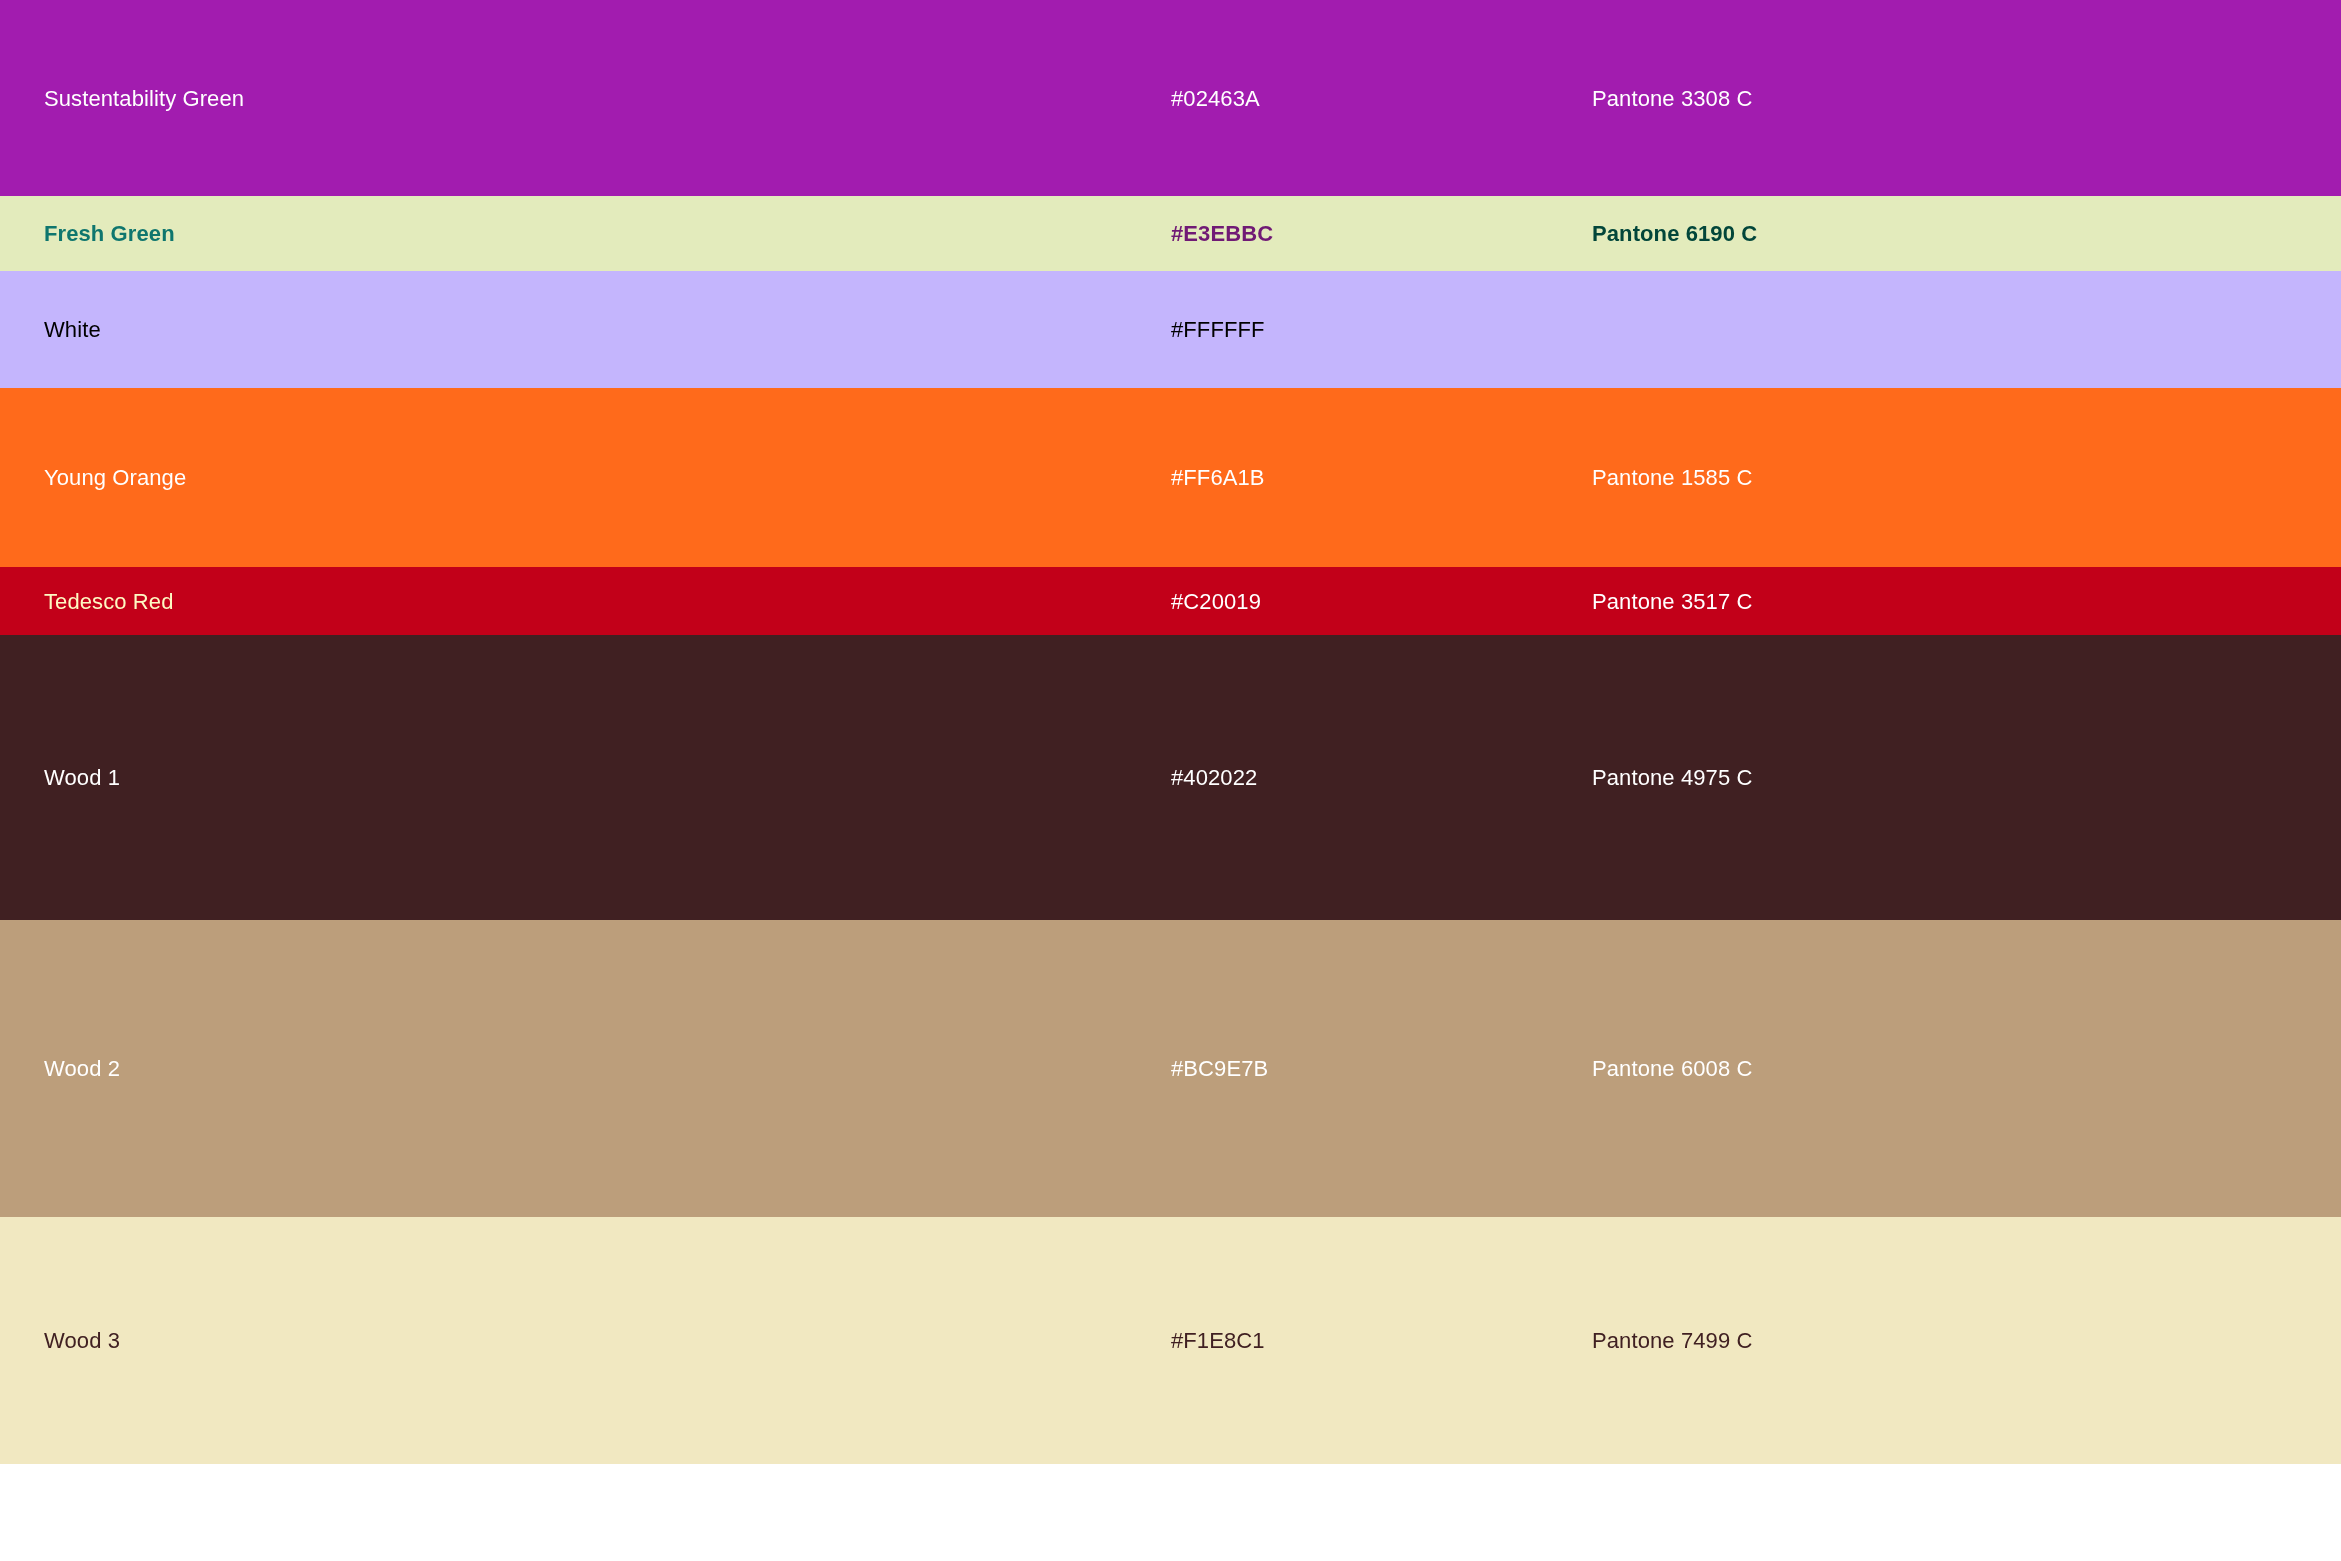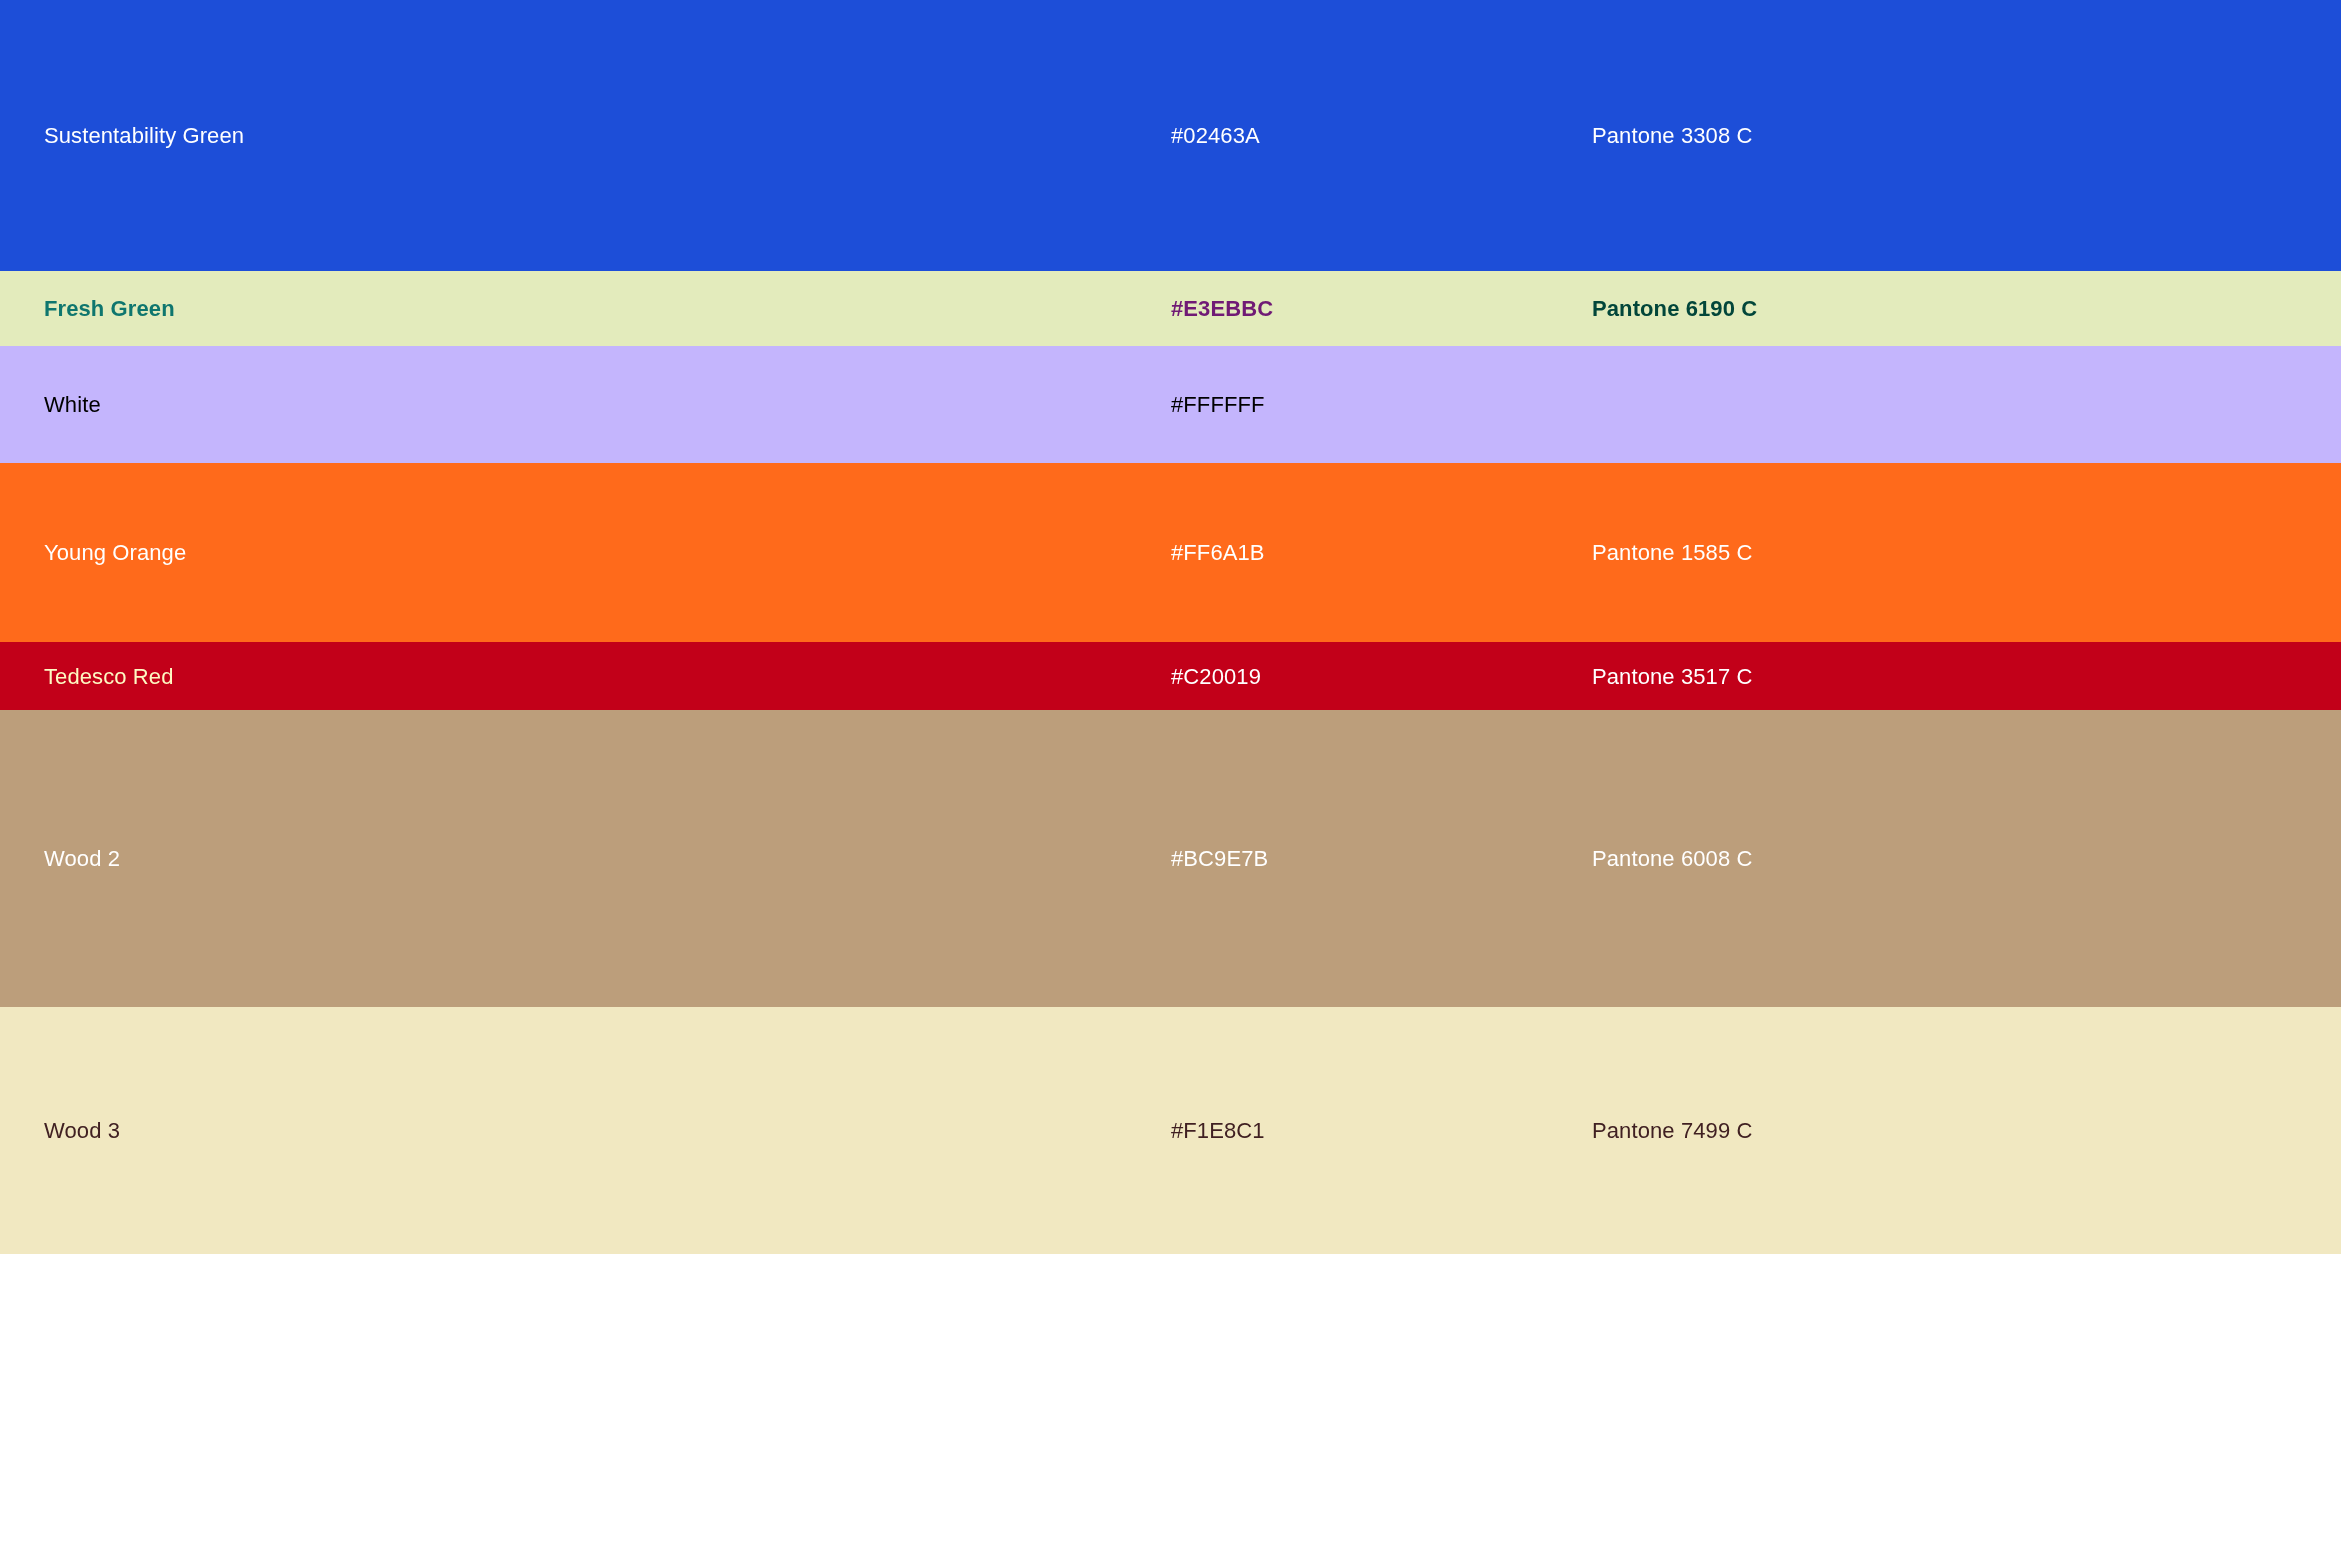--- a/index.html
+++ b/index.html
@@ -66,21 +66,21 @@
     line-height: 1;
   }
 
   .w-regular { font-weight: 400; }
   .w-bold    { font-weight: 700; }
 </style>
 </head>
 <body>
 
 <div id="palette">
-    <div class="swatch-row" style="background: #1d4ed8; height: 271px;">
+    <div class="swatch-row" style="background: #a21caf; height: 196px;">
       <div class="row-inner">
         <span class="col-name w-regular" style="color: rgb(255, 255, 255);">Sustentability Green</span>
         <span class="col-hex w-regular" style="color: rgb(255, 255, 255);">#02463A</span>
         <span class="col-pantone w-regular" style="color: rgb(255, 255, 255);">Pantone 3308 C</span>
       </div>
     </div>
     <div class="swatch-row" style="background: rgb(227, 235, 188); height: 75px;">
       <div class="row-inner">
         <span class="col-name w-bold" style="color: #0f766e;">Fresh Green</span>
         <span class="col-hex w-bold" style="color: #701a75;">#E3EBBC</span>
@@ -101,20 +101,27 @@
         <span class="col-pantone w-regular" style="color: rgb(255, 255, 255);">Pantone 1585 C</span>
       </div>
     </div>
     <div class="swatch-row" style="background: rgb(194, 0, 25); height: 68px;">
       <div class="row-inner">
         <span class="col-name w-regular" style="color: #fef9c3;">Tedesco Red</span>
         <span class="col-hex w-regular" style="color: rgb(255, 255, 255);">#C20019</span>
         <span class="col-pantone w-regular" style="color: rgb(255, 255, 255);">Pantone 3517 C</span>
       </div>
     </div>
+    <div class="swatch-row" style="background: rgb(64, 32, 34); height: 285px;">
+      <div class="row-inner">
+        <span class="col-name w-regular" style="color: rgb(255, 255, 255);">Wood 1</span>
+        <span class="col-hex w-regular" style="color: rgb(255, 255, 255);">#402022</span>
+        <span class="col-pantone w-regular" style="color: rgb(255, 255, 255);">Pantone 4975 C</span>
+      </div>
+    </div>
     <div class="swatch-row" style="background: rgb(188, 158, 123); height: 297px;">
       <div class="row-inner">
         <span class="col-name w-regular" style="color: rgb(255, 255, 255);">Wood 2</span>
         <span class="col-hex w-regular" style="color: rgb(255, 255, 255);">#BC9E7B</span>
         <span class="col-pantone w-regular" style="color: rgb(255, 255, 255);">Pantone 6008 C</span>
       </div>
     </div>
     <div class="swatch-row" style="background: rgb(241, 232, 193); height: 247px;">
       <div class="row-inner">
         <span class="col-name w-regular" style="color: rgb(64, 32, 34);">Wood 3</span>

